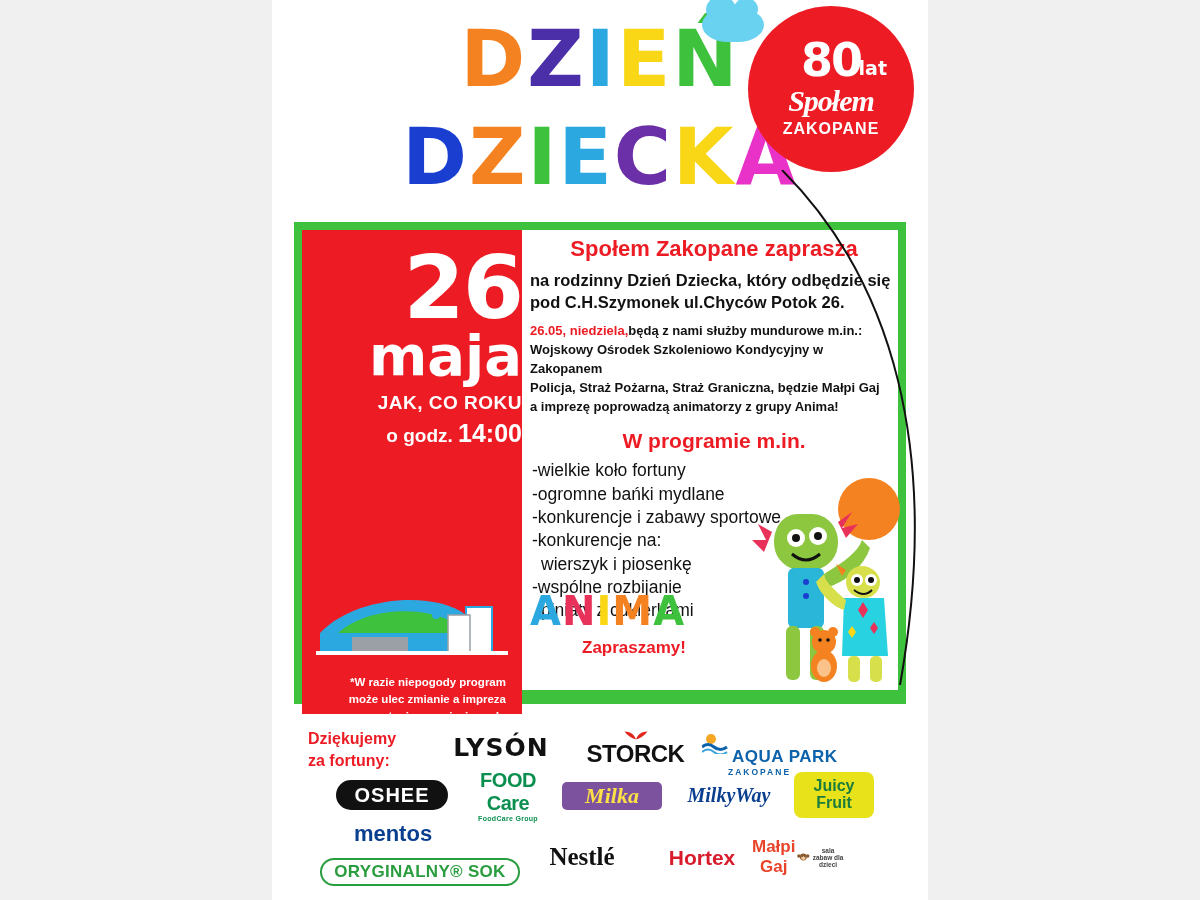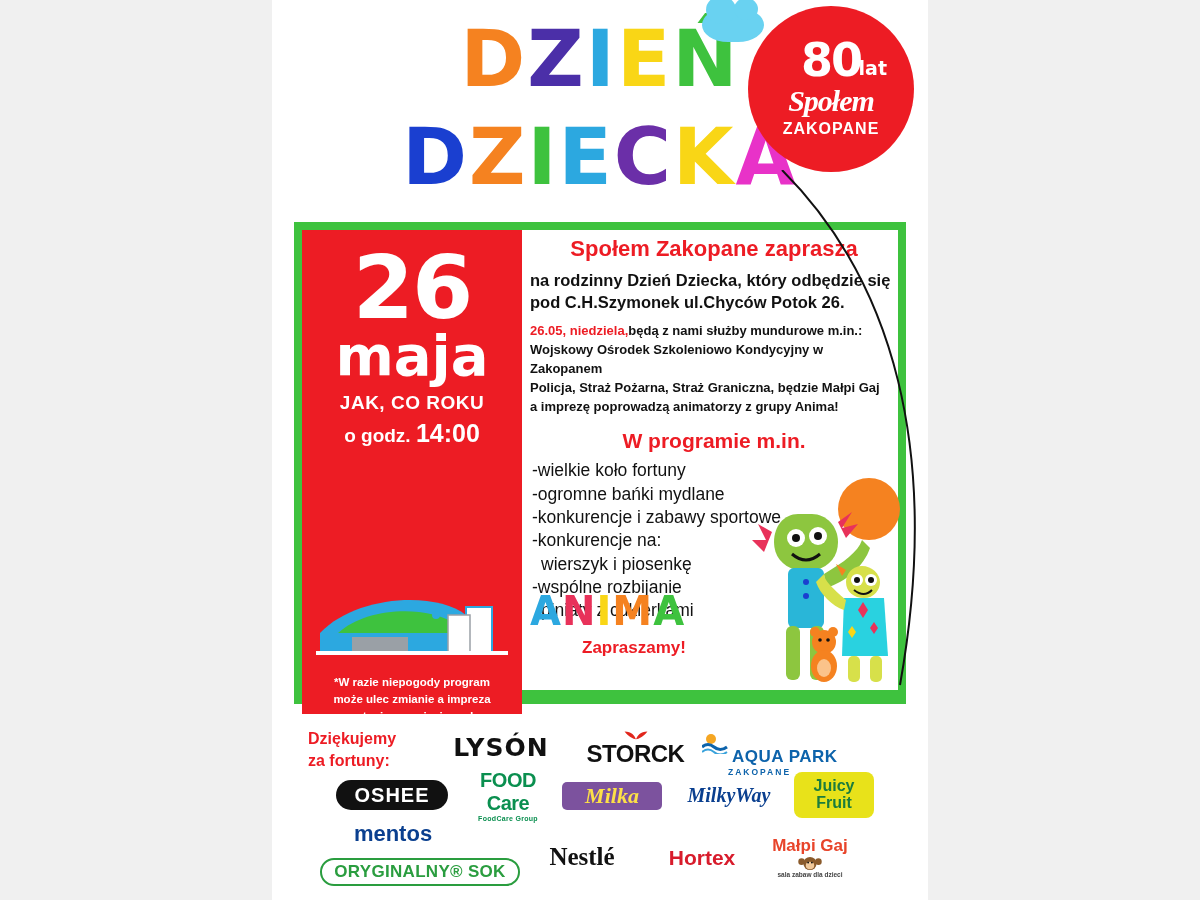--- a/index.html
+++ b/index.html
@@ -96,21 +96,21 @@
     background: #3ec23e;
   }
   .green-right {
     position: absolute; left: 626px; top: 222px; width: 8px; height: 482px;
     background: #3ec23e;
   }
 
   
   .date-box {
     position: absolute; left: 30px; top: 230px; width: 220px; height: 521px;
-    background: #ed1c24; color: #fff; text-align: center;
+    background: #ed1c24; color: #fff; text-align: right;
   }
   .d-26 {
     font-family: "DejaVu Sans", sans-serif;
     font-size: 88px; font-weight: bold; line-height: 1;
     margin-top: 14px; letter-spacing: -2px;
   }
   .d-maja {
     font-family: "DejaVu Sans", sans-serif;
     font-size: 56px; font-weight: bold; line-height: 1; margin-top: -4px;
   }
@@ -211,21 +211,21 @@
   .milkyway { left: 380px; top: 66px; width: 110px; height: 30px;
     color: #0a3f8f; font-size: 20px; font-family: "Liberation Serif", serif; font-style: italic; }
   .juicy { left: 500px; top: 58px; width: 80px; height: 46px;
     background: #e8e21a; color: #1b7c3d; border-radius: 8px; font-size: 16px; flex-direction: column; line-height: 1.05; }
   .mentos { left: 44px; top: 106px; width: 110px; height: 28px;
     color: #0a3f8f; font-size: 22px; }
   .nestle { left: 228px; top: 126px; width: 120px; height: 34px;
     color: #111; font-size: 25px; font-family: "Liberation Serif", serif; }
   .hortex { left: 358px; top: 130px; width: 100px; height: 28px;
     color: #d81c2c; font-size: 21px; }
-  .malpi { left: 470px; top: 122px; width: 92px; height: 42px; flex-direction: column; }
+  .malpi { left: 458px; top: 122px; width: 92px; height: 42px; }
   .malpi .mg-t { color: #e8442a; font-size: 17px; }
   .malpi .mg-s { color: #444; font-size: 6.5px; }
   .orysok { left: 26px; top: 144px; width: 200px; height: 28px;
     border: 2px solid #2a9d3f; border-radius: 14px; color: #2a9d3f; font-size: 17px; letter-spacing: 0.3px; }
 </style>
 </head>
 <body>
 
 <div id="poster">
 

